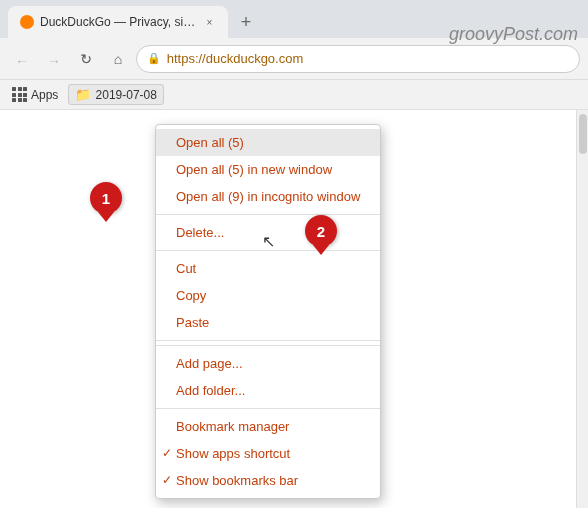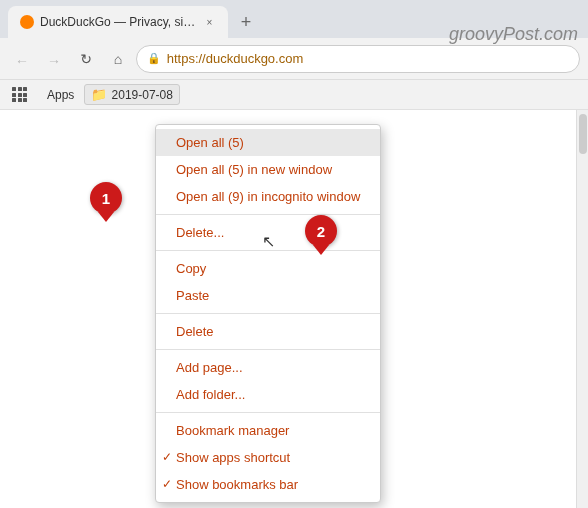--- a/index.html
+++ b/index.html
@@ -155,21 +155,21 @@
       background: #f2f2f2;
       padding: 3px 8px;
       gap: 6px;
       height: 30px;
       border-bottom: 1px solid #e0e0e0;
     }
 
     .apps-btn {
       display: flex;
       align-items: center;
-      gap: 20px;
+      gap: 4px;
       font-size: 12px;
       color: #333;
       cursor: pointer;
       padding: 2px 4px;
       border-radius: 3px;
     }
 
     .apps-grid-icon {
       display: grid;
       grid-template-columns: repeat(3, 4px);
@@ -374,24 +374,24 @@
   <div class="content-area">
 
     <div class="context-menu">
 
     <div class="menu-item highlighted">Open all (5)</div>
         <div class="menu-item">Open all (5) in new window</div>
         <div class="menu-item">Open all (9) in incognito window</div>
         <div class="menu-divider"></div>
         <div class="menu-item">Delete...</div>
         <div class="menu-divider"></div>
+        <div class="menu-item">Cut</div>
         <div class="menu-item">Copy</div>
         <div class="menu-item">Paste</div>
         <div class="menu-divider"></div>
-        <div class="menu-item">Delete</div>
         <div class="menu-divider"></div>
         <div class="menu-item">Add page...</div>
         <div class="menu-item">Add folder...</div>
         <div class="menu-divider"></div>
         <div class="menu-item">Bookmark manager</div>
         <div class="menu-item checked">Show apps shortcut</div>
         <div class="menu-item checked">Show bookmarks bar</div>
       </div>
 
     <div class="scrollbar-area">

